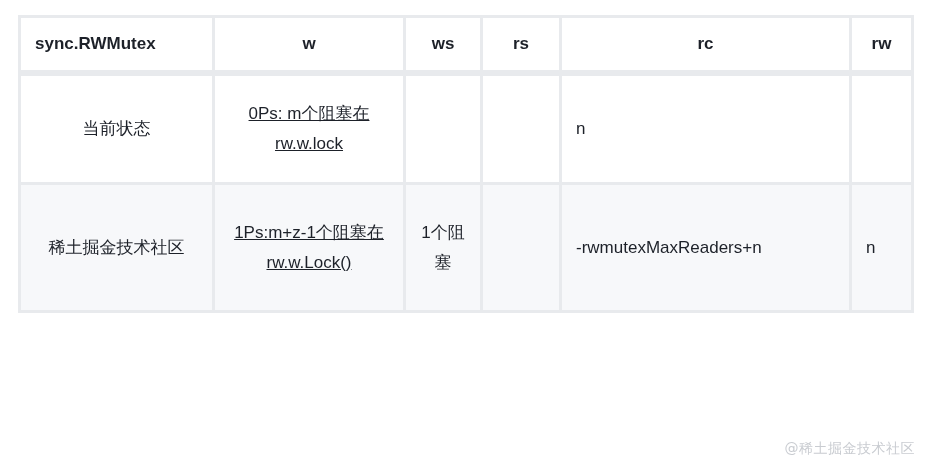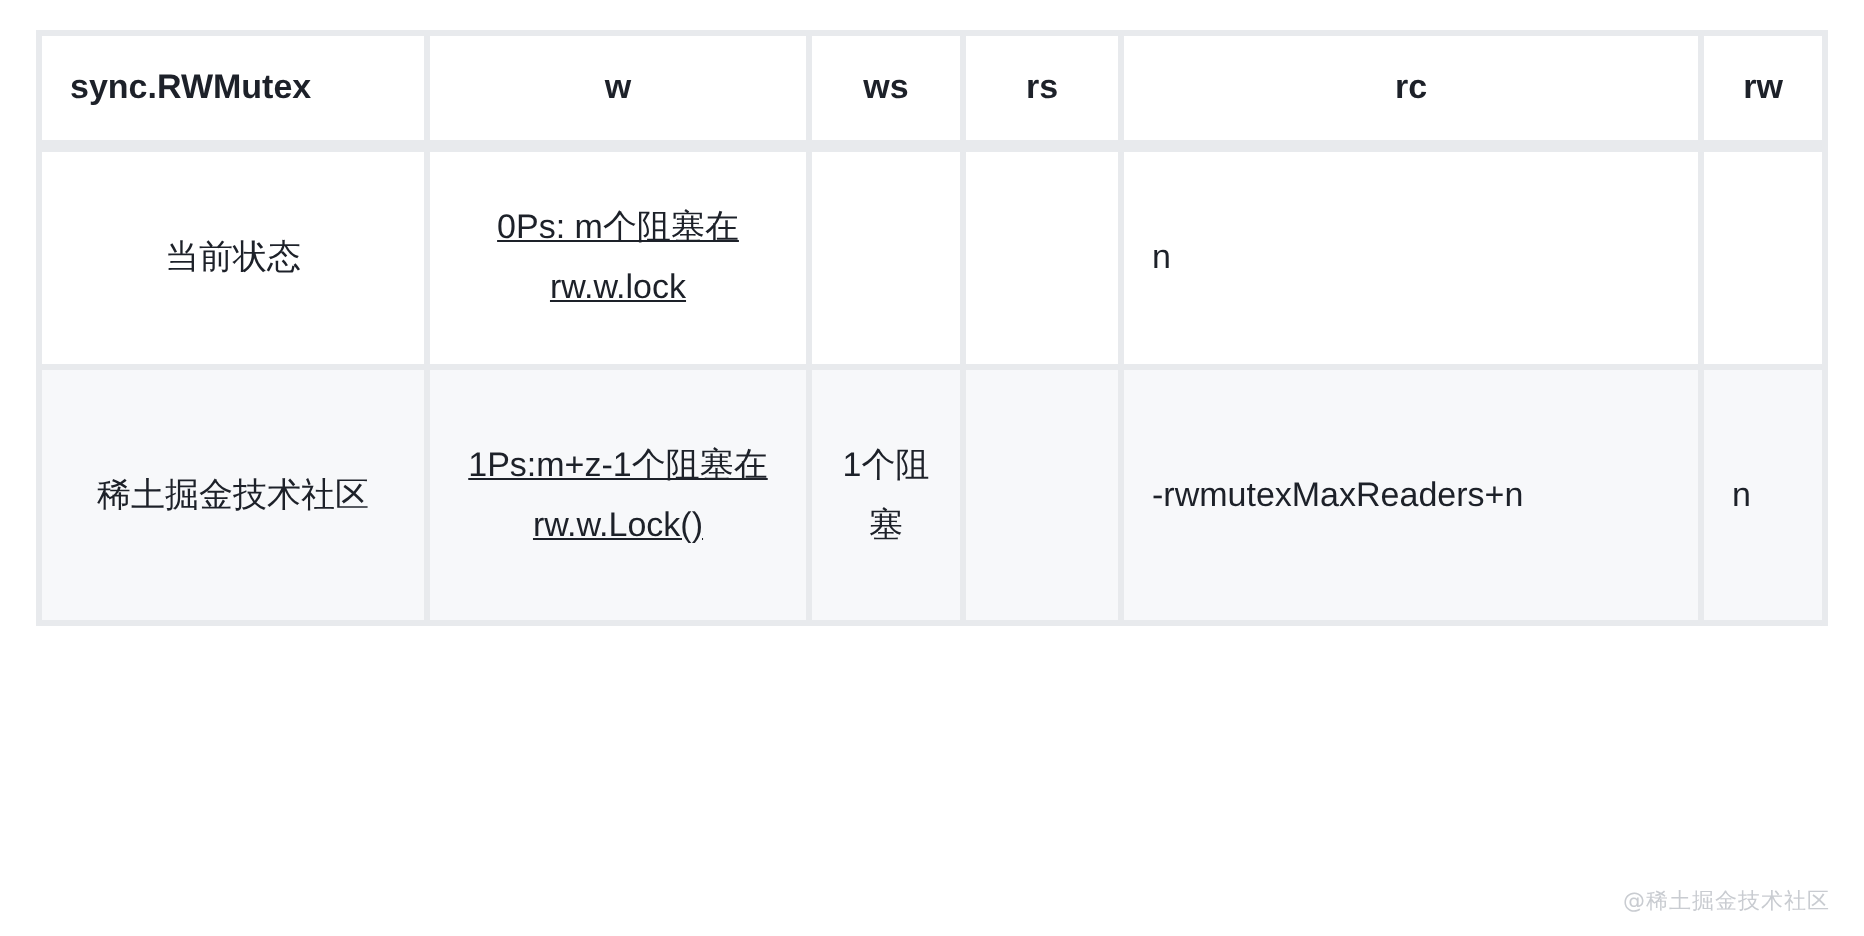--- a/index.html
+++ b/index.html
@@ -98,21 +98,21 @@
 
   
   tr.row-current td { height: 86px; }
   tr.row-z td { height: 105px; }
   tr.row-j td { height: 108px; }
 
   #watermark {
     position: absolute;
     right: 17px;
     bottom: 10px;
-    font-size: 11px;
+    font-size: 14px;
     color: #c9ccd1;
     letter-spacing: 0.5px;
     font-family: "DejaVu Sans", "Liberation Sans", sans-serif;
     user-select: none;
   }
 </style>
 </head>
 <body>
 
 <div id="table-wrap">

